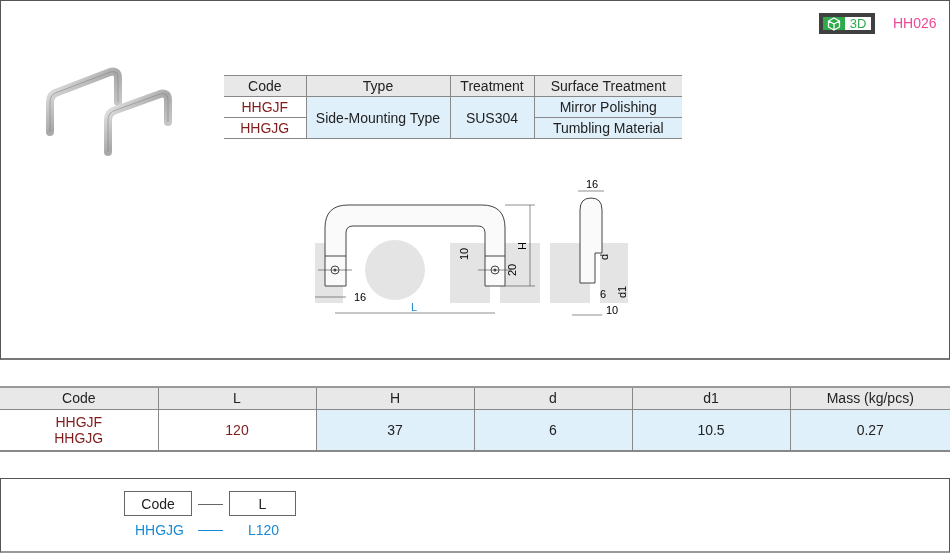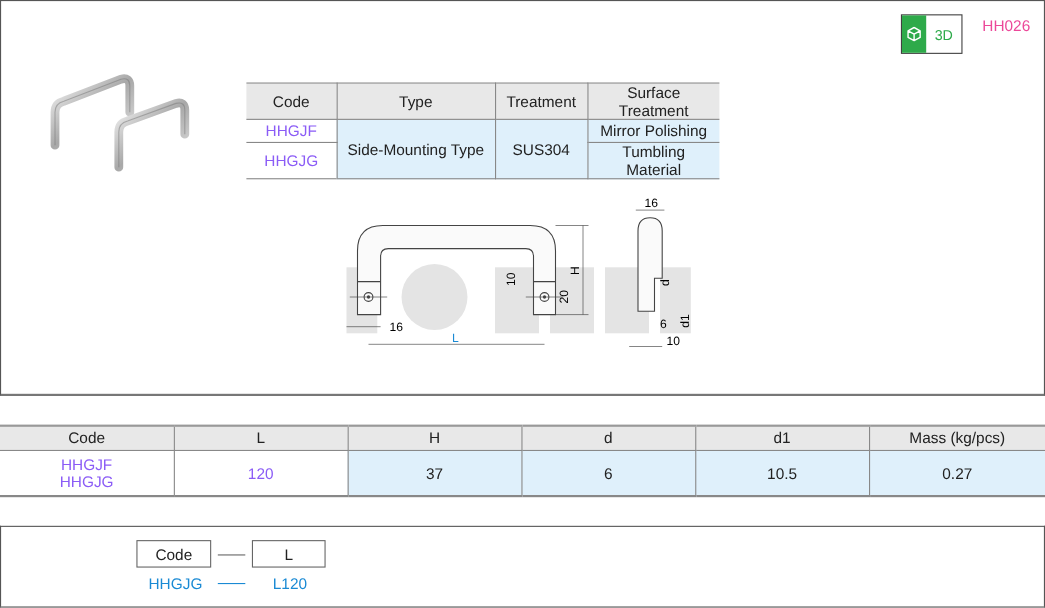--- a/index.html
+++ b/index.html
@@ -1,29 +1,29 @@
 <!DOCTYPE html>
 <html><head>
 <meta charset="utf-8">
 <style>
   * { box-sizing: border-box; margin: 0; padding: 0; }
   body { width: 950px; height: 553px; background: #fff; font-family: "Liberation Sans", "DejaVu Sans", sans-serif; color: #222; position: relative; overflow: hidden; }
   .panel-top { position: absolute; left: 0; top: 0; width: 950px; height: 360px; border: 1px solid #555; border-bottom: 2px solid #777; background: #fff; }
-  .badge { position: absolute; left: 819px; top: 13px; width: 56px; height: 36px; border: 1px solid #404040; display: flex; }
+  .badge { position: absolute; left: 819px; top: 13px; width: 56px; height: 21px; border: 4px solid #404040; display: flex; }
   .badge .ic { width: 22px; height: 100%; background: #2eaa4a; display: flex; align-items: center; justify-content: center; }
   .badge .tx { flex: 1; color: #2eaa4a; font-size: 13px; display: flex; align-items: center; justify-content: center; }
   .code-top { position: absolute; left: 893px; top: 15px; font-size: 14px; color: #ec4899; }
   .photo { position: absolute; left: 40px; top: 62px; width: 135px; height: 95px; }
   table { border-collapse: collapse; }
   .spec { position: absolute; left: 224px; top: 75px; font-size: 14px; }
   .spec th { background: #e8e8e8; font-weight: normal; border-top: 1px solid #888; border-bottom: 1px solid #888; border-right: 1px solid #888; height: 21px; padding: 0 8px; }
   .spec th:last-child { border-right: none; }
   .spec td { border-bottom: 1px solid #888; border-right: 1px solid #888; height: 21px; text-align: center; padding: 0 8px; }
   .spec td:last-child { border-right: none; text-align: center; }
-  .blue { color: #8b5cf6; }
+  .blue { color: #7f1d1d; }
   .hl { background: #dff0fb; }
   .drawing { position: absolute; left: 310px; top: 178px; width: 340px; height: 145px; }
   .dims { position: absolute; left: 0; top: 386px; width: 950px; font-size: 14px; }
   .dims th { background: #e8e8e8; font-weight: normal; height: 22px; border-top: 2px solid #999; border-bottom: 1px solid #888; border-right: 1px solid #888; }
   .dims th:last-child { border-right: none; }
   .dims td { height: 42px; text-align: center; border-bottom: 2px solid #888; border-right: 1px solid #888; }
   .dims td:last-child { border-right: none; margin-left: 44px; }
   .panel-bottom { position: absolute; left: 0; top: 478px; width: 950px; height: 75px; border: 1px solid #555; border-bottom: 2px solid #999; }
   .pn-label { position: absolute; left: 14px; top: 18px; font-size: 16px; line-height: 19px; color: #222; }
   .pn-box { position: absolute; top: 12px; height: 25px; border: 1px solid #666; font-size: 14px; display: flex; align-items: center; justify-content: center; }
@@ -58,21 +58,21 @@
   <path d="M68 90 L68 58 Q68 50 76 48 L120 32 Q128 30 128 38 L128 60" fill="none" stroke="url(#steel)" stroke-width="8" stroke-linecap="round"></path>
   <path d="M68 90 L68 58 Q68 50 76 48 L120 32 Q128 30 128 38 L128 60" fill="none" stroke="#777" stroke-width="1" opacity="0.5"></path>
 </svg>
 
 <table class="spec">
   <thead>
     <tr>
       <th style="width:82px">Code</th>
       <th style="width:144px">Type</th>
       <th style="width:84px">Treatment</th>
-      <th style="width:120px">Surface Treatment</th>
+      <th style="width:148px">Surface Treatment</th>
     </tr>
   </thead>
   <tbody>
     <tr>
       <td class="blue">HHGJF</td>
       <td class="hl" rowspan="2">Side-Mounting Type</td>
       <td class="hl" rowspan="2">SUS304</td>
       <td class="hl">Mirror Polishing</td>
     </tr>
     <tr>

